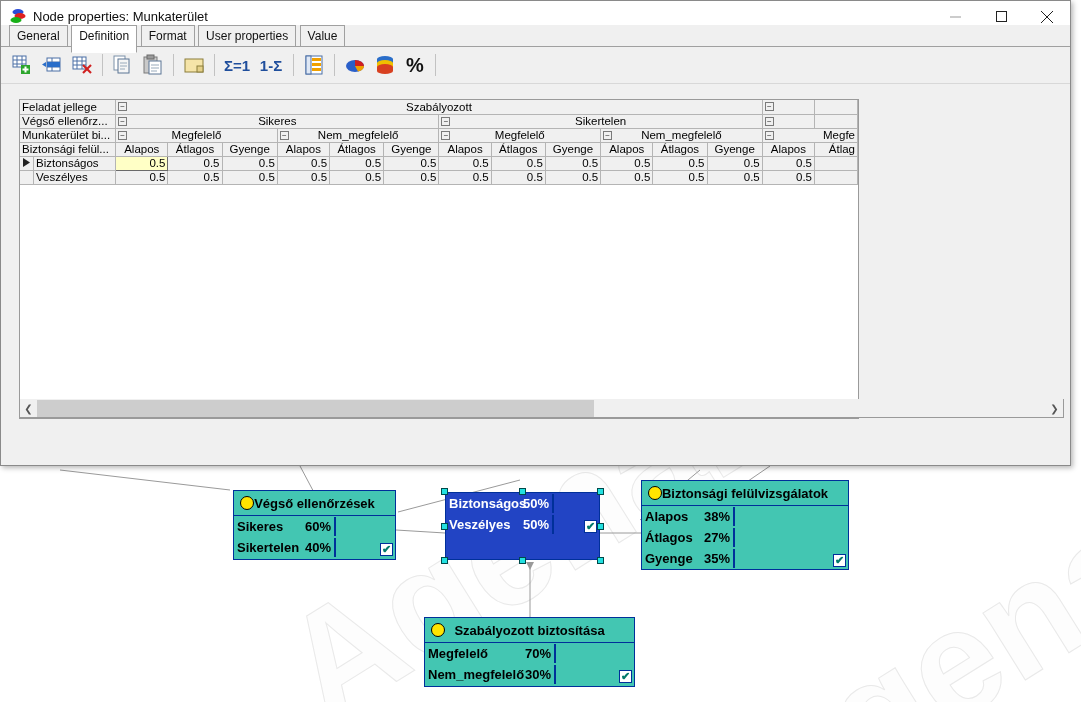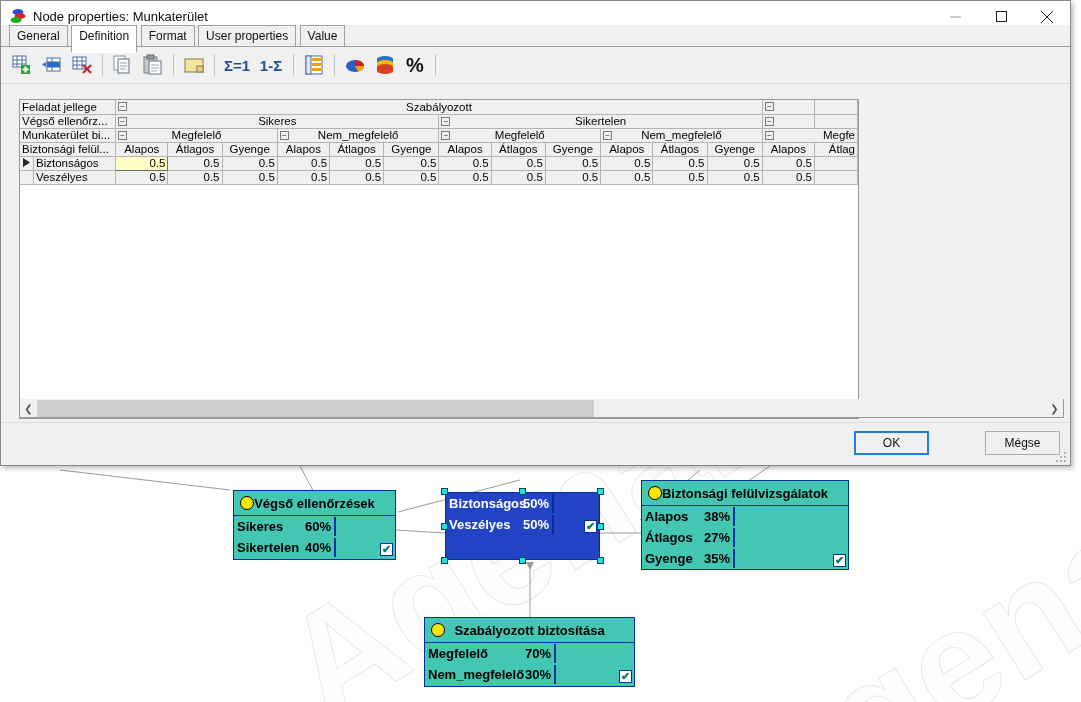--- a/index.html
+++ b/index.html
@@ -597,26 +597,14 @@
   </div>
 
   <div id="hscroll">
     <span class="arrow">❮</span>
     <span class="track">
       <span class="thumb"></span>
     </span>
     <span class="arrow">❯</span>
   </div>
 
-  <div id="btnbar">
-    <span class="dbtn" id="btn-ok">OK</span>
-    <span class="dbtn" id="btn-cancel">Mégse</span>
-    <span class="grip">
-      <i style="right:0;bottom:0"></i>
-        <i style="right:4px;bottom:0"></i>
-        <i style="right:8px;bottom:0"></i>
-      <i style="right:0;bottom:4px"></i>
-        <i style="right:4px;bottom:4px"></i>
-      <i style="right:0;bottom:8px"></i>
-    </span>
-  </div>
 
 </div>
 
 </body></html>

